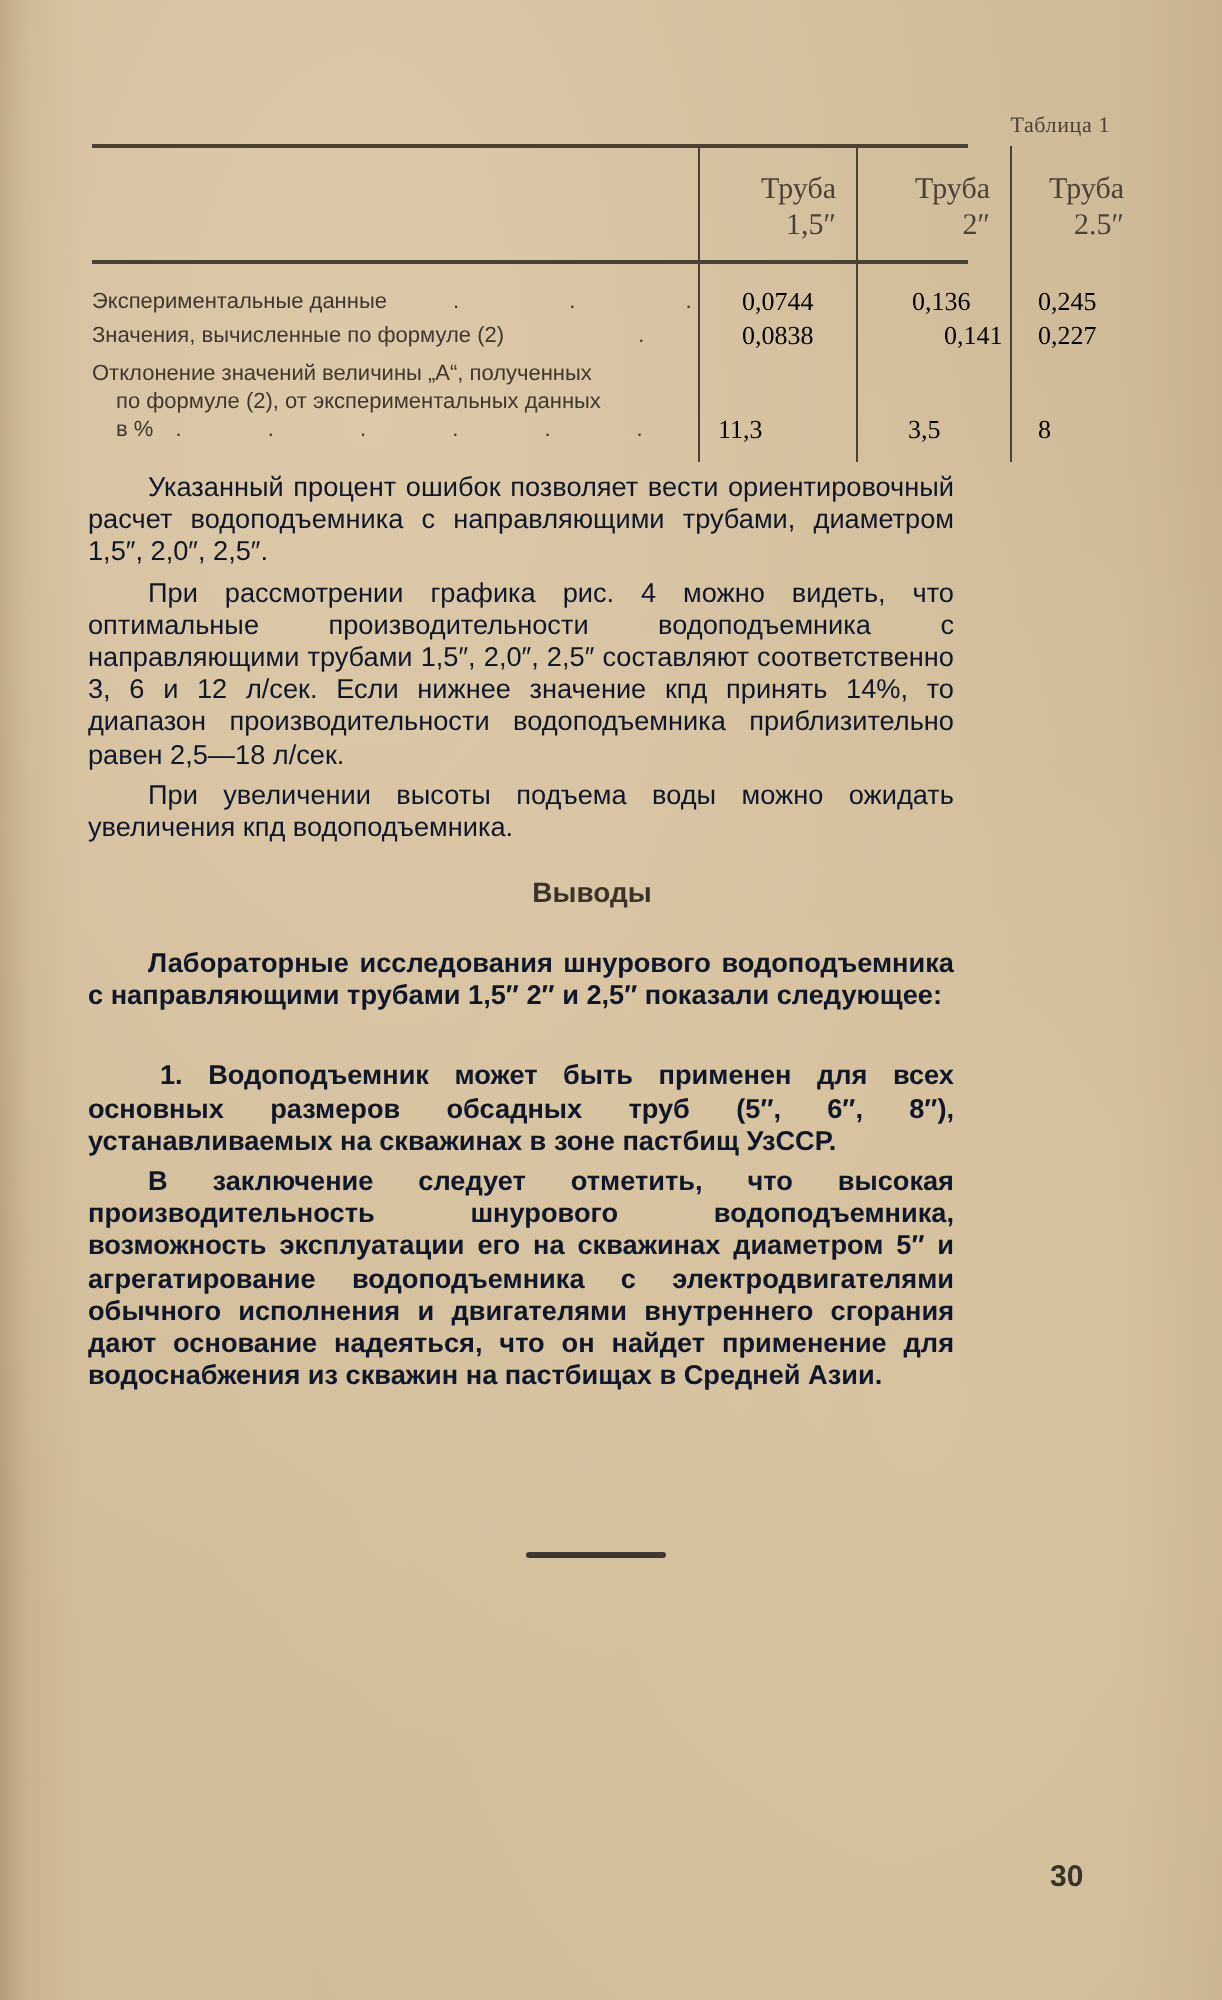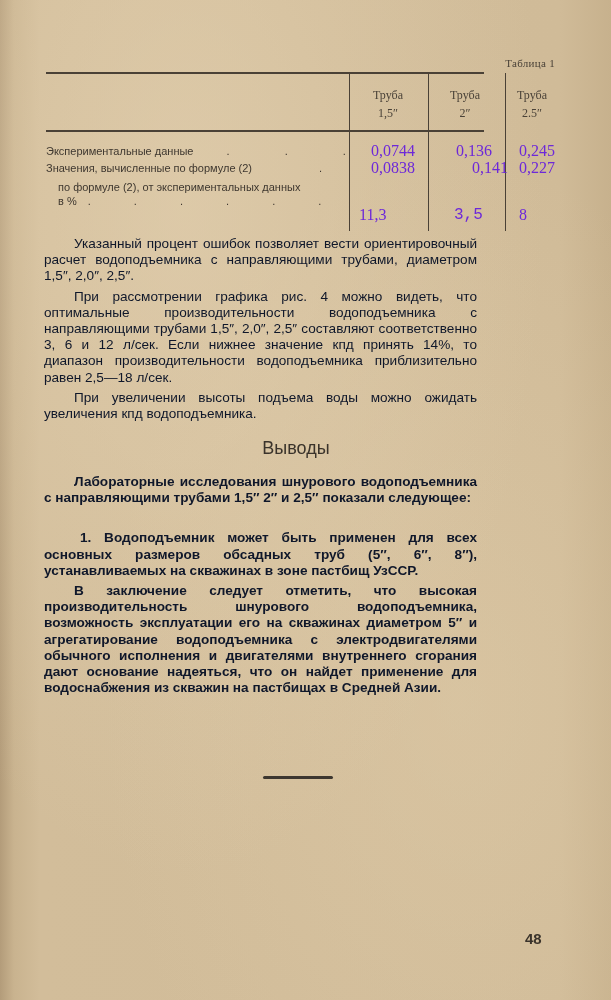--- a/index.html
+++ b/index.html
@@ -19,44 +19,44 @@
     .table-caption {
       position: absolute; top: 57px; right: 72px;
       font-size: 11px; letter-spacing: 0.3px; color: #4a4238;
     }
     .rule { position: absolute; background: #4a4136; }
     .rule.top { left: 30px; width: 438px; top: 72px; height: 1.5px; }
     .rule.mid { left: 30px; width: 438px; top: 130px; height: 1.5px; }
     .vline { position: absolute; width: 1.2px; background: #4a4136; }
 
     .th {
-      position: absolute; text-align: center; font-size: 12px; line-height: 18px;
+      position: absolute; text-align: right; font-size: 15px; line-height: 18px;
       color: #4a4238; width: 60px;
     }
     .row-label {
       position: absolute; left: 30px; font-size: 11px; line-height: 14px; color: #3e372f;
       font-family: "Liberation Sans", "DejaVu Sans", sans-serif;
     }
     .row-label .dots { letter-spacing: 26px; }
     .cell {
-      position: absolute; font-size: 16px; line-height: 14px; color: #6d28d9;
+      position: absolute; font-size: 13px; line-height: 14px; color: #000000;
       font-family: "Liberation Serif", serif;
     }
 
     .body-text {
       position: absolute; left: 28px; width: 433px;
       font-family: "Liberation Sans", "DejaVu Sans", sans-serif;
       font-size: 13.6px; line-height: 16.2px; color: #0f172a;
       text-align: justify;
     }
     .body-text p { margin: 0 0 4px 0; text-indent: 30px; }
     .heading {
       position: absolute; left: 0; width: 560px; top: 438px; text-align: center;
       font-family: "Liberation Sans", "DejaVu Sans", sans-serif;
-      font-weight: normal; font-size: 18px; color: #3a332b;
+      font-weight: bold; font-size: 14px; color: #3a332b;
     }
     .end-rule {
       position: absolute; left: 247px; top: 776px; width: 70px; height: 3px;
       background: #3d3730; border-radius: 2px;
     }
     .page-number {
       position: absolute; left: 509px; top: 930px; font-size: 15px; font-weight: bold;
       font-family: "Liberation Sans", sans-serif; color: #3a332b;
     }
   </style>
@@ -97,40 +97,41 @@
 
   <div class="row-label" style="top:161px;">
     <span>Значения, вычисленные по формуле (2)</span>
     <span class="dots" style="margin-left:64px;">.</span>
   </div>
   <div class="cell" style="left:355px; top:161px;">0,0838</div>
   <div class="cell" style="left:440px; top:161px;margin-left:16px;">0,141</div>
   <div class="cell" style="left:503px; top:161px;">0,227</div>
 
   <div class="row-label" style="top:180px;">
+    <div>Отклонение значений величины „А“, полученных</div>
     <div style="padding-left:12px;">по формуле (2), от экспериментальных данных</div>
     <div style="padding-left:12px;">
       <span>в %</span>
       <span class="dots" style="margin-left:8px; letter-spacing:20px;">. . . . . .</span>
     </div>
   </div>
   <div class="cell" style="left:343px; top:208px;">11,3</div>
-  <div class="cell" style="left:438px; top:208px;font-family:Liberation Mono, monospace;">3,5</div>
+  <div class="cell" style="left:438px; top:208px;">3,5</div>
   <div class="cell" style="left:503px; top:208px;">8</div>
 
   <div class="body-text" style="top:236px;">
     <p>Указанный процент ошибок позволяет вести ориентировочный расчет водоподъемника с направляющими трубами, диаметром 1,5″, 2,0″, 2,5″.</p>
     <p>При рассмотрении графика рис. 4 можно видеть, что оптимальные производительности водоподъемника с направляющими трубами 1,5″, 2,0″, 2,5″ составляют соответственно 3, 6 и 12 л/сек. Если нижнее значение кпд принять 14%, то диапазон производительности водоподъемника приблизительно равен 2,5—18 л/сек.</p>
     <p>При увеличении высоты подъема воды можно ожидать увеличения кпд водоподъемника.</p>
   </div>
 
   <div class="heading">Выводы</div>
 
   <div class="body-text" style="top:474px;font-weight:bold;">
     <p>Лабораторные исследования шнурового водоподъемника с направляющими трубами 1,5″ 2″ и 2,5″ показали следующее:</p>
     <p style="text-indent:36px;margin-top:24px;">1. Водоподъемник может быть применен для всех основных размеров обсадных труб (5″, 6″, 8″), устанавливаемых на скважинах в зоне пастбищ УзССР.</p>
     <p>В заключение следует отметить, что высокая производительность шнурового водоподъемника, возможность эксплуатации его на скважинах диаметром 5″ и агрегатирование водоподъемника с электродвигателями обычного исполнения и двигателями внутреннего сгорания дают основание надеяться, что он найдет применение для водоснабжения из скважин на пастбищах в Средней Азии.</p>
   </div>
 
   <div class="end-rule"></div>
 
-  <div class="page-number">48</div>
+  <div class="page-number">30</div>
 </div>
 
 </body></html>

